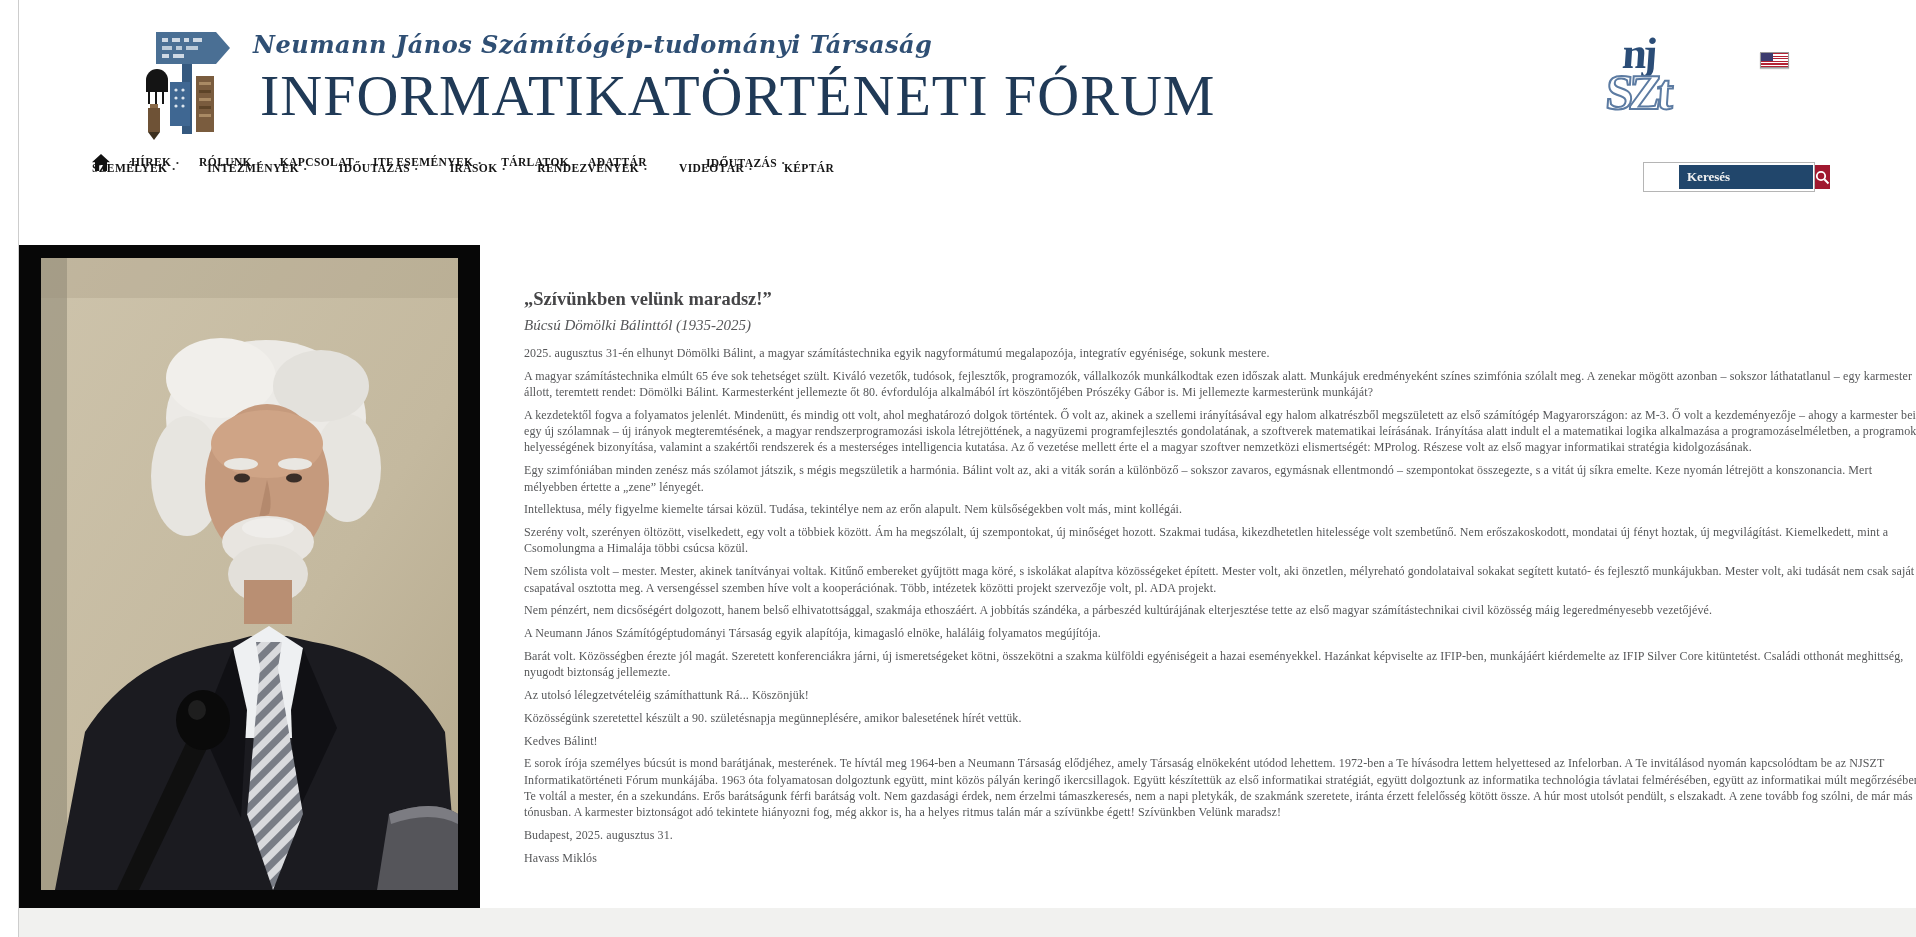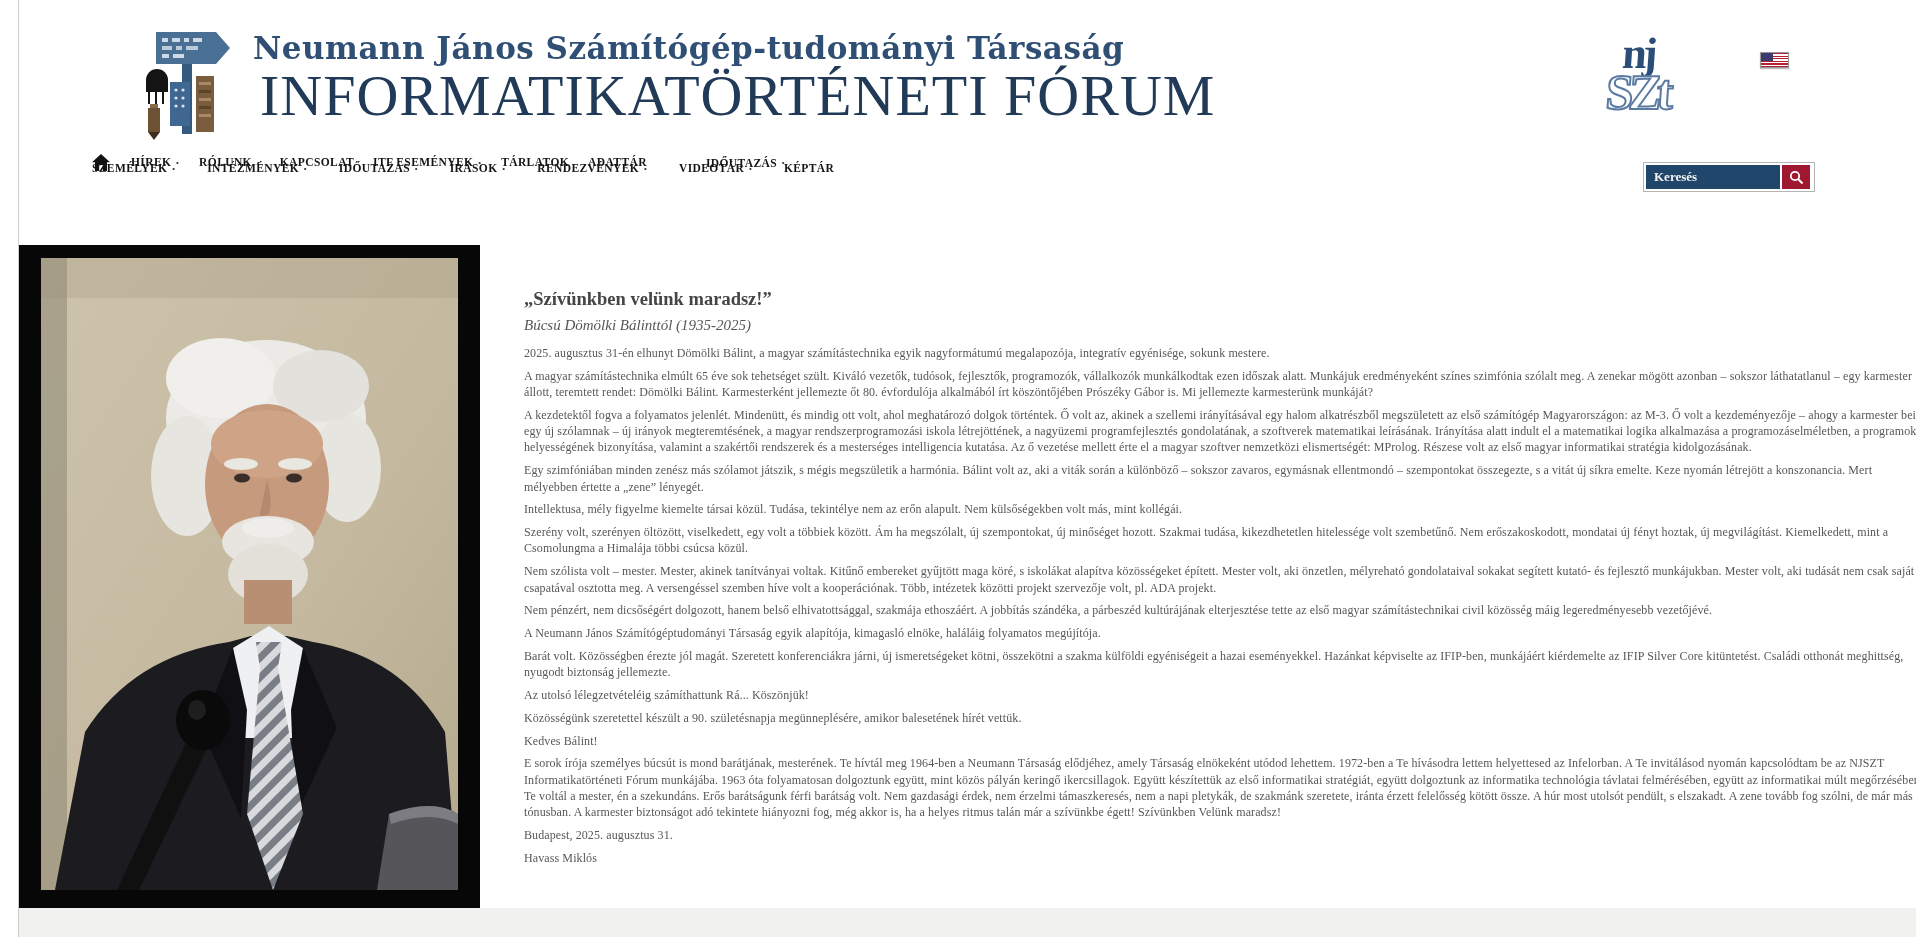--- a/index.html
+++ b/index.html
@@ -7,22 +7,22 @@
   .page {
     position:relative; width:1916px; height:937px; overflow:hidden;
     background:#ffffff; font-family:"Liberation Serif", serif;
   }
   .left-rule { position:absolute; left:18px; top:0; width:1px; height:937px; background:#cdcdcd; }
 
   
   .itf-logo { position:absolute; left:136px; top:24px; width:100px; height:116px; cursor:pointer; }
   .society-name {
     position:absolute; left:253px; top:30px;
-    font-family:"DejaVu Serif", serif; font-weight:600;
-    font-size:31px; color:#2f4f74; letter-spacing:0.5px;
+    font-family:"DejaVu Serif", serif; font-style:italic; font-weight:600;
+    font-size:24px; color:#2f4f74; letter-spacing:0.5px;
   }
   .site-title {
     position:absolute; left:260px; top:62px;
     font-family:"Liberation Serif", serif; font-weight:400;
     font-size:58px; color:#203a57; letter-spacing:1px; white-space:nowrap;
   }
   .njszt-logo { position:absolute; left:1606px; top:34px; width:110px; height:112px; cursor:pointer;
     font-family:"Liberation Serif", serif; font-weight:bold; transform:skewX(-4deg); }
   .njszt-logo .nj { display:block; margin-left:14px; font-size:44px; letter-spacing:-4px; color:#2b4d77; line-height:0.9; }
   .njszt-logo .szt { display:block; margin-top:-4px; font-size:50px; letter-spacing:-5px; line-height:0.9;
@@ -34,21 +34,21 @@
   }
   .flag .canton { position:absolute; left:0; top:0; width:12px; height:8px; background:#3c3b6e; }
 
   .searchbar {
     position:absolute; left:1643px; top:162px; width:172px; height:30px;
     background:#ffffff; border:1px solid #b5b5b5; display:flex; align-items:center; padding:2px; gap:2px;
   }
   .search-input {
     width:134px; height:24px; border:0; outline:none;
     background:#21466b; color:#f5f5f5; font-family:"Liberation Serif", serif;
-    font-size:13px; font-weight:bold; padding:0 8px;
+    font-size:13px; font-weight:bold; padding:0 8px;margin-left:33px;
   }
   .search-input::placeholder { color:#f2f2f2; opacity:1; }
   .search-btn {
     width:28px; height:24px; border:0; background:#a0182f; cursor:pointer;
     display:flex; align-items:center; justify-content:center;
   }
 
   
   .nav-row { position:absolute; display:flex; align-items:center; white-space:nowrap; }
   .nav-row1 { left:92px; top:152px; height:20px; gap:19px; }

